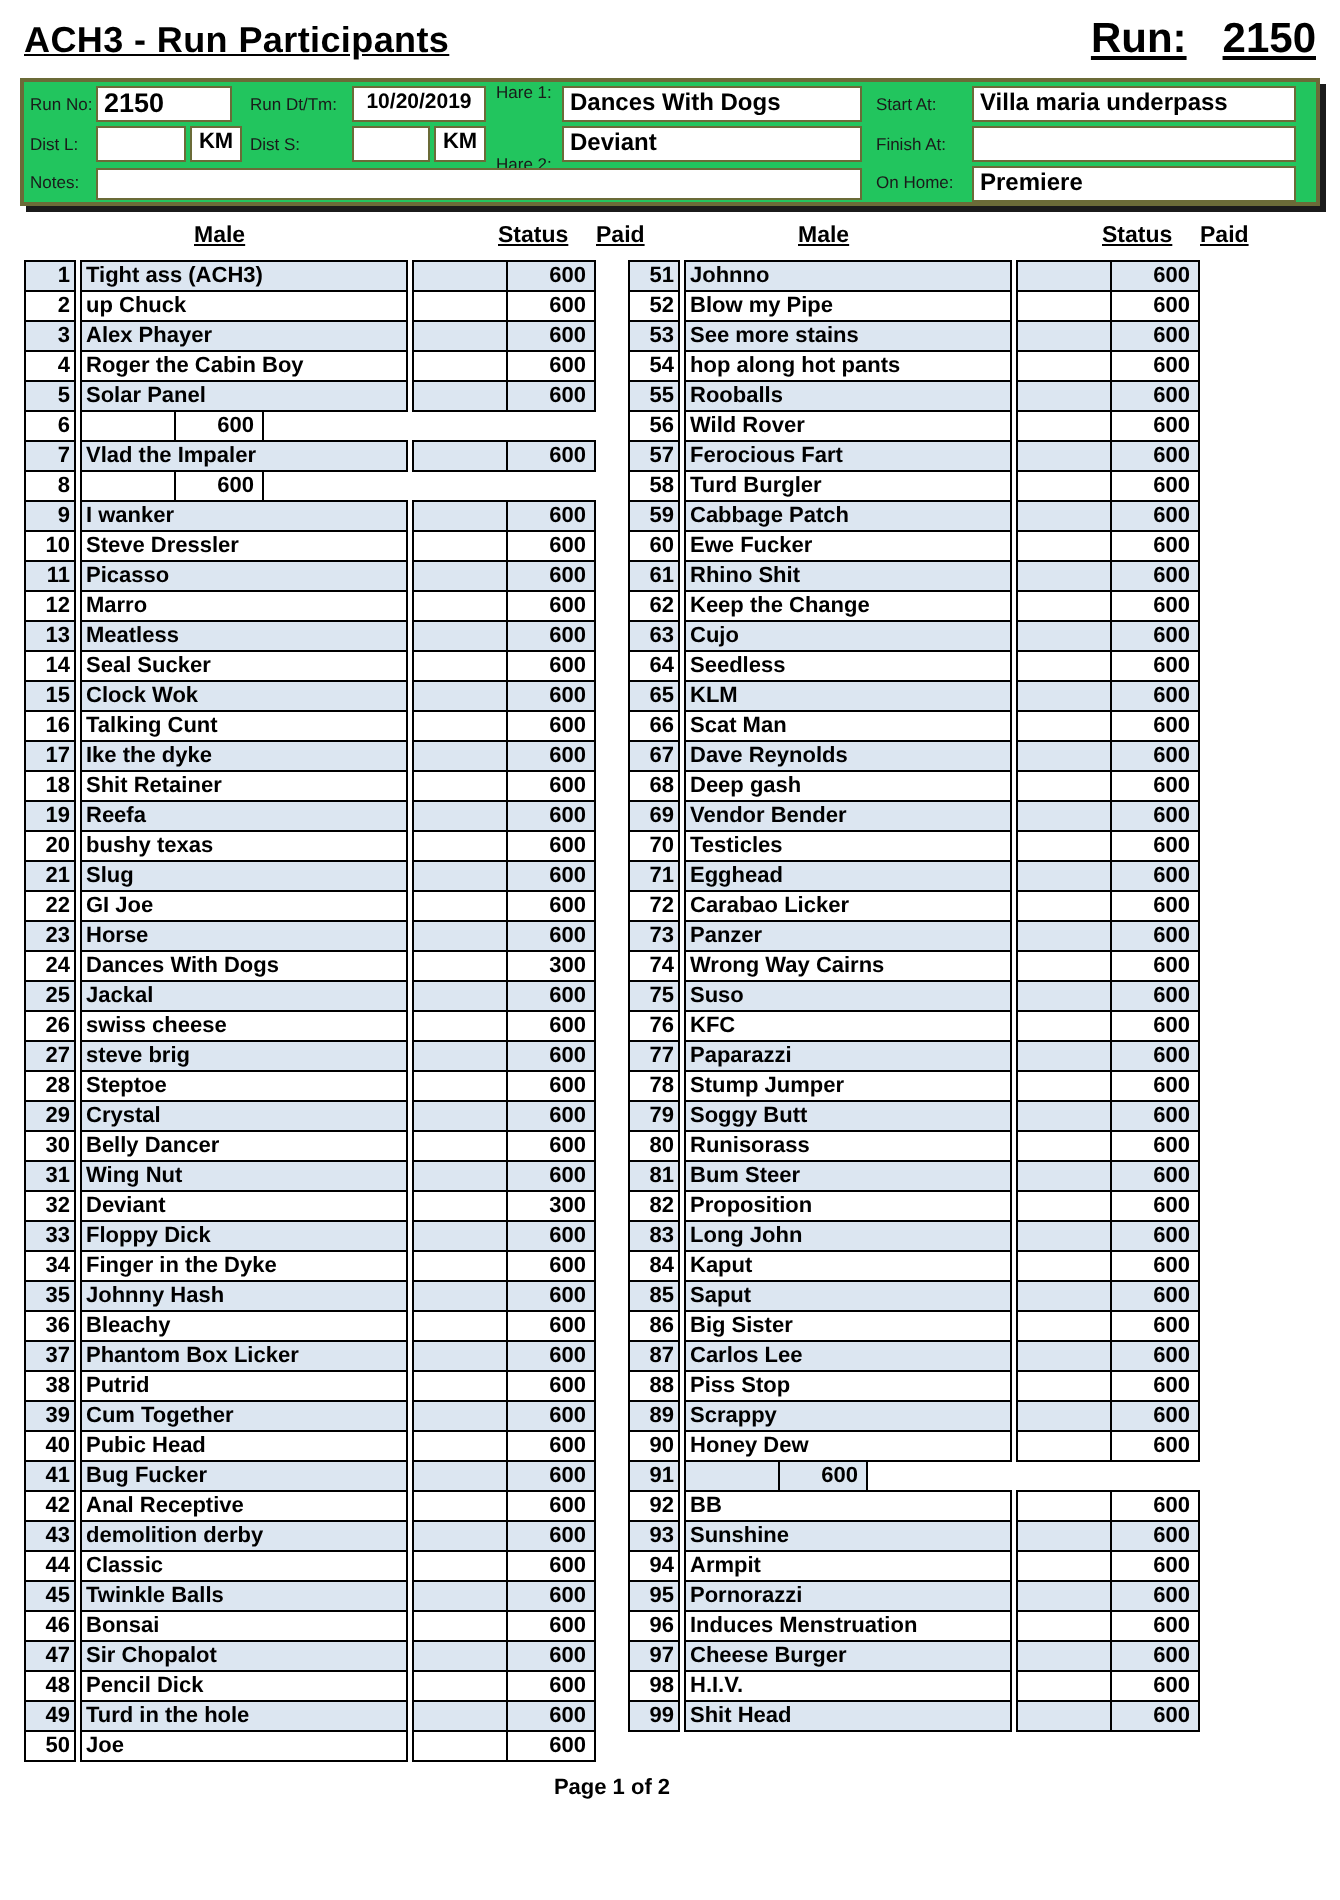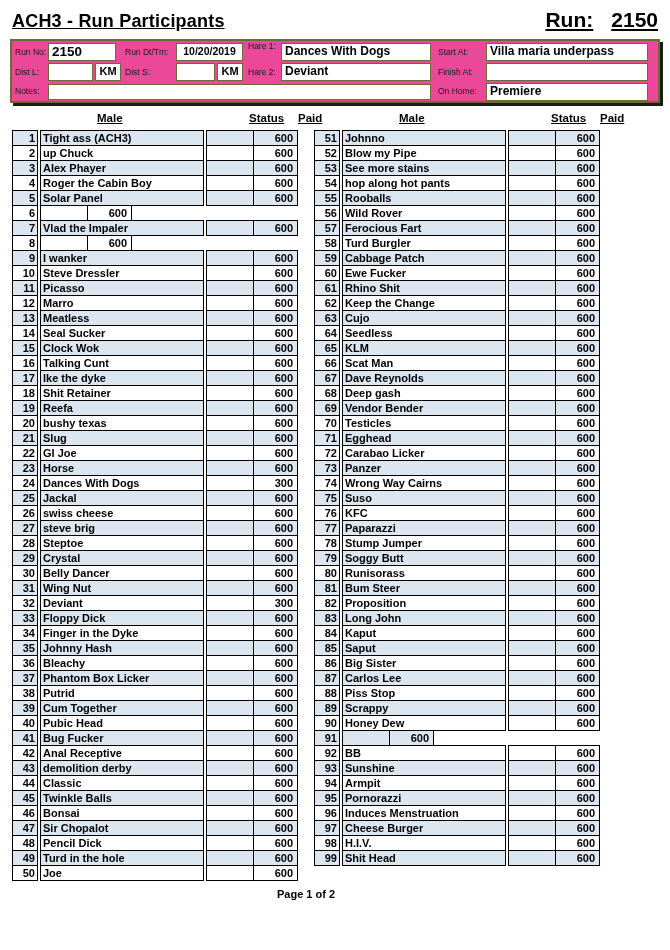--- a/index.html
+++ b/index.html
@@ -22,21 +22,21 @@
   .doc-title{font-size:18px;font-weight:bold;text-decoration:underline;letter-spacing:.2px;}
   .run-group{display:flex;gap:18px;font-size:21px;font-weight:bold;}
   .run-group span{text-decoration:underline;}
   
   .formbox{
     position:relative;
     margin-top:7px;
     height:64px;
     border:2px solid var(--olive);
     box-shadow:3px 3px 0 #1b1b1b;
-    background:#ec4899;
+    background:#22c55e;
   }
   .flabel{
     position:absolute;
     font-size:8.5px;
     color:#1a1a1a;
     white-space:nowrap;
   }
   .fvalue{
     position:absolute;
     border:1.5px solid var(--olive);
@@ -59,21 +59,21 @@
   .v-hare2{left:269px;top:22px;width:150px;height:18px;}
   .v-finish{left:474px;top:22px;width:162px;height:18px;}
   .v-notes{left:36px;top:43px;width:383px;height:16px;}
   .v-onhome{left:474px;top:42px;width:162px;height:18px;}
   .l-runno{left:3px;top:6px;}
   .l-rundt{left:113px;top:6px;}
   .l-hare1{left:236px;top:0;}
   .l-start{left:426px;top:6px;}
   .l-distl{left:3px;top:26px;}
   .l-dists{left:113px;top:26px;}
-  .l-hare2{left:236px;top:26px;}
+  .l-hare2{left:236px;top:36px;}
   .l-finish{left:426px;top:26px;}
   .l-notes{left:3px;top:45px;}
   .l-onhome{left:426px;top:45px;}
   
   .tables{
     display:flex;
     gap:16px;
     margin-top:9px;
     margin-left:2px;
     align-items:flex-start;

